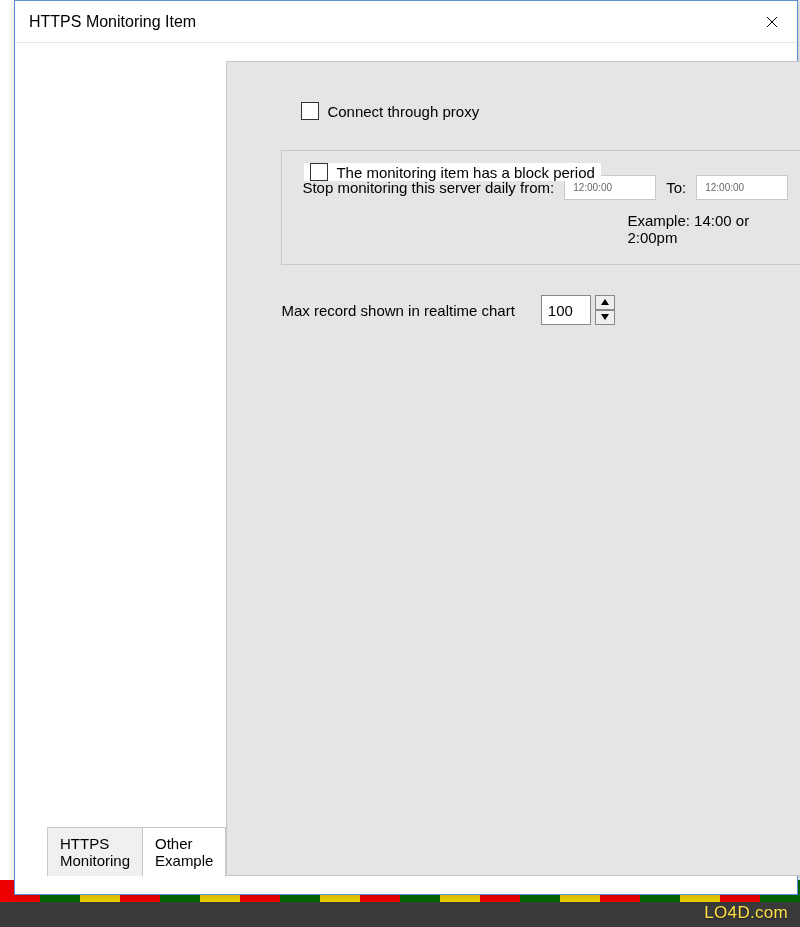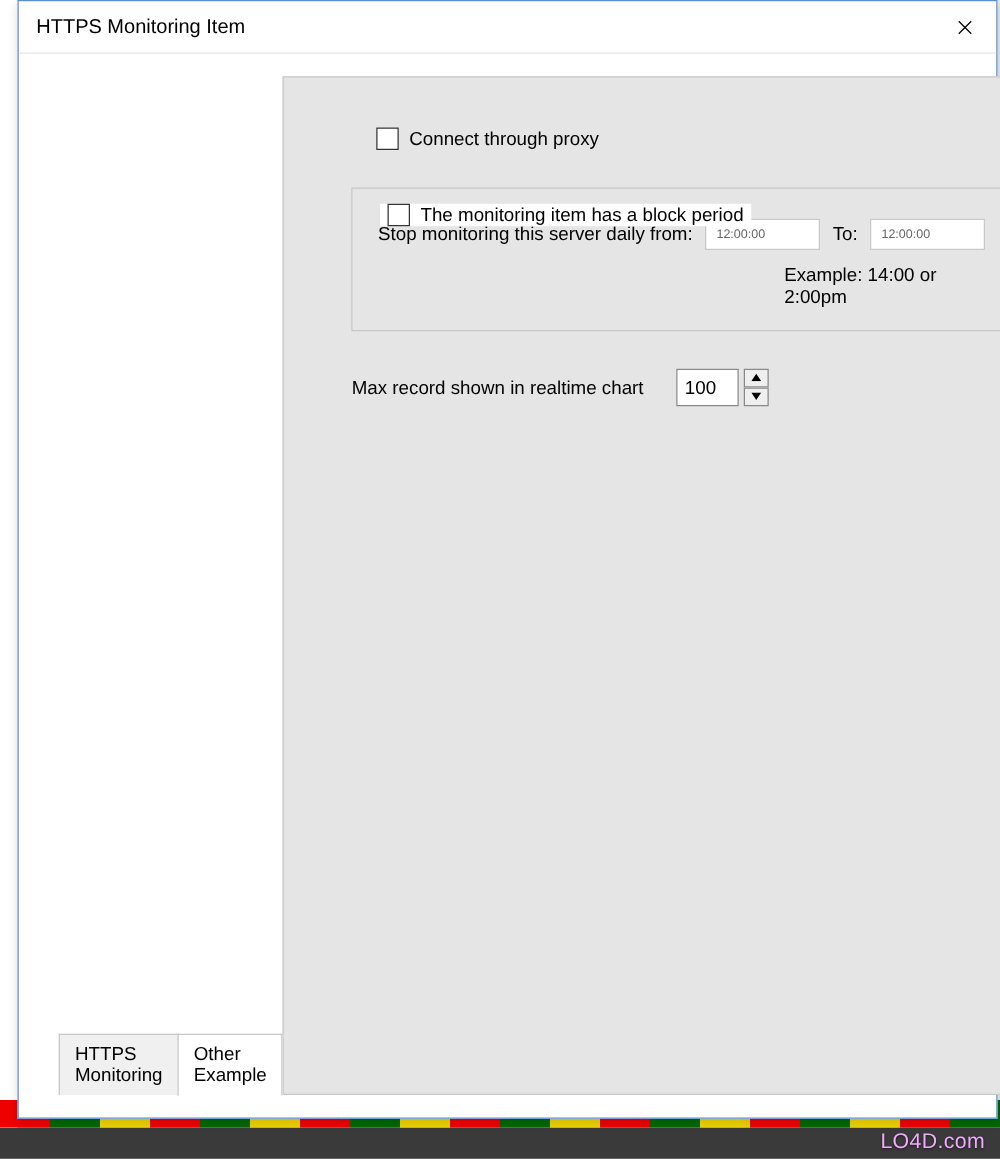--- a/index.html
+++ b/index.html
@@ -203,21 +203,21 @@
   .btn.primary {
     border: 2px solid #1a73e8;
     background: #15803d;
   }
   .btn .u { text-decoration: underline; }
   .icon-save svg, .icon-cancel svg { display:block; }
   .watermark {
     position: absolute;
     right: 12px;
     bottom: 4px;
-    color: #f0abfc;
+    color: #fde047;
     font-size: 17px;
     font-family: Arial, sans-serif;
     letter-spacing: .3px;
     text-shadow: 0 1px 2px rgba(0,0,0,.6);
   }
 </style>
 </head>
 <body>
 
 <div class="stage">

